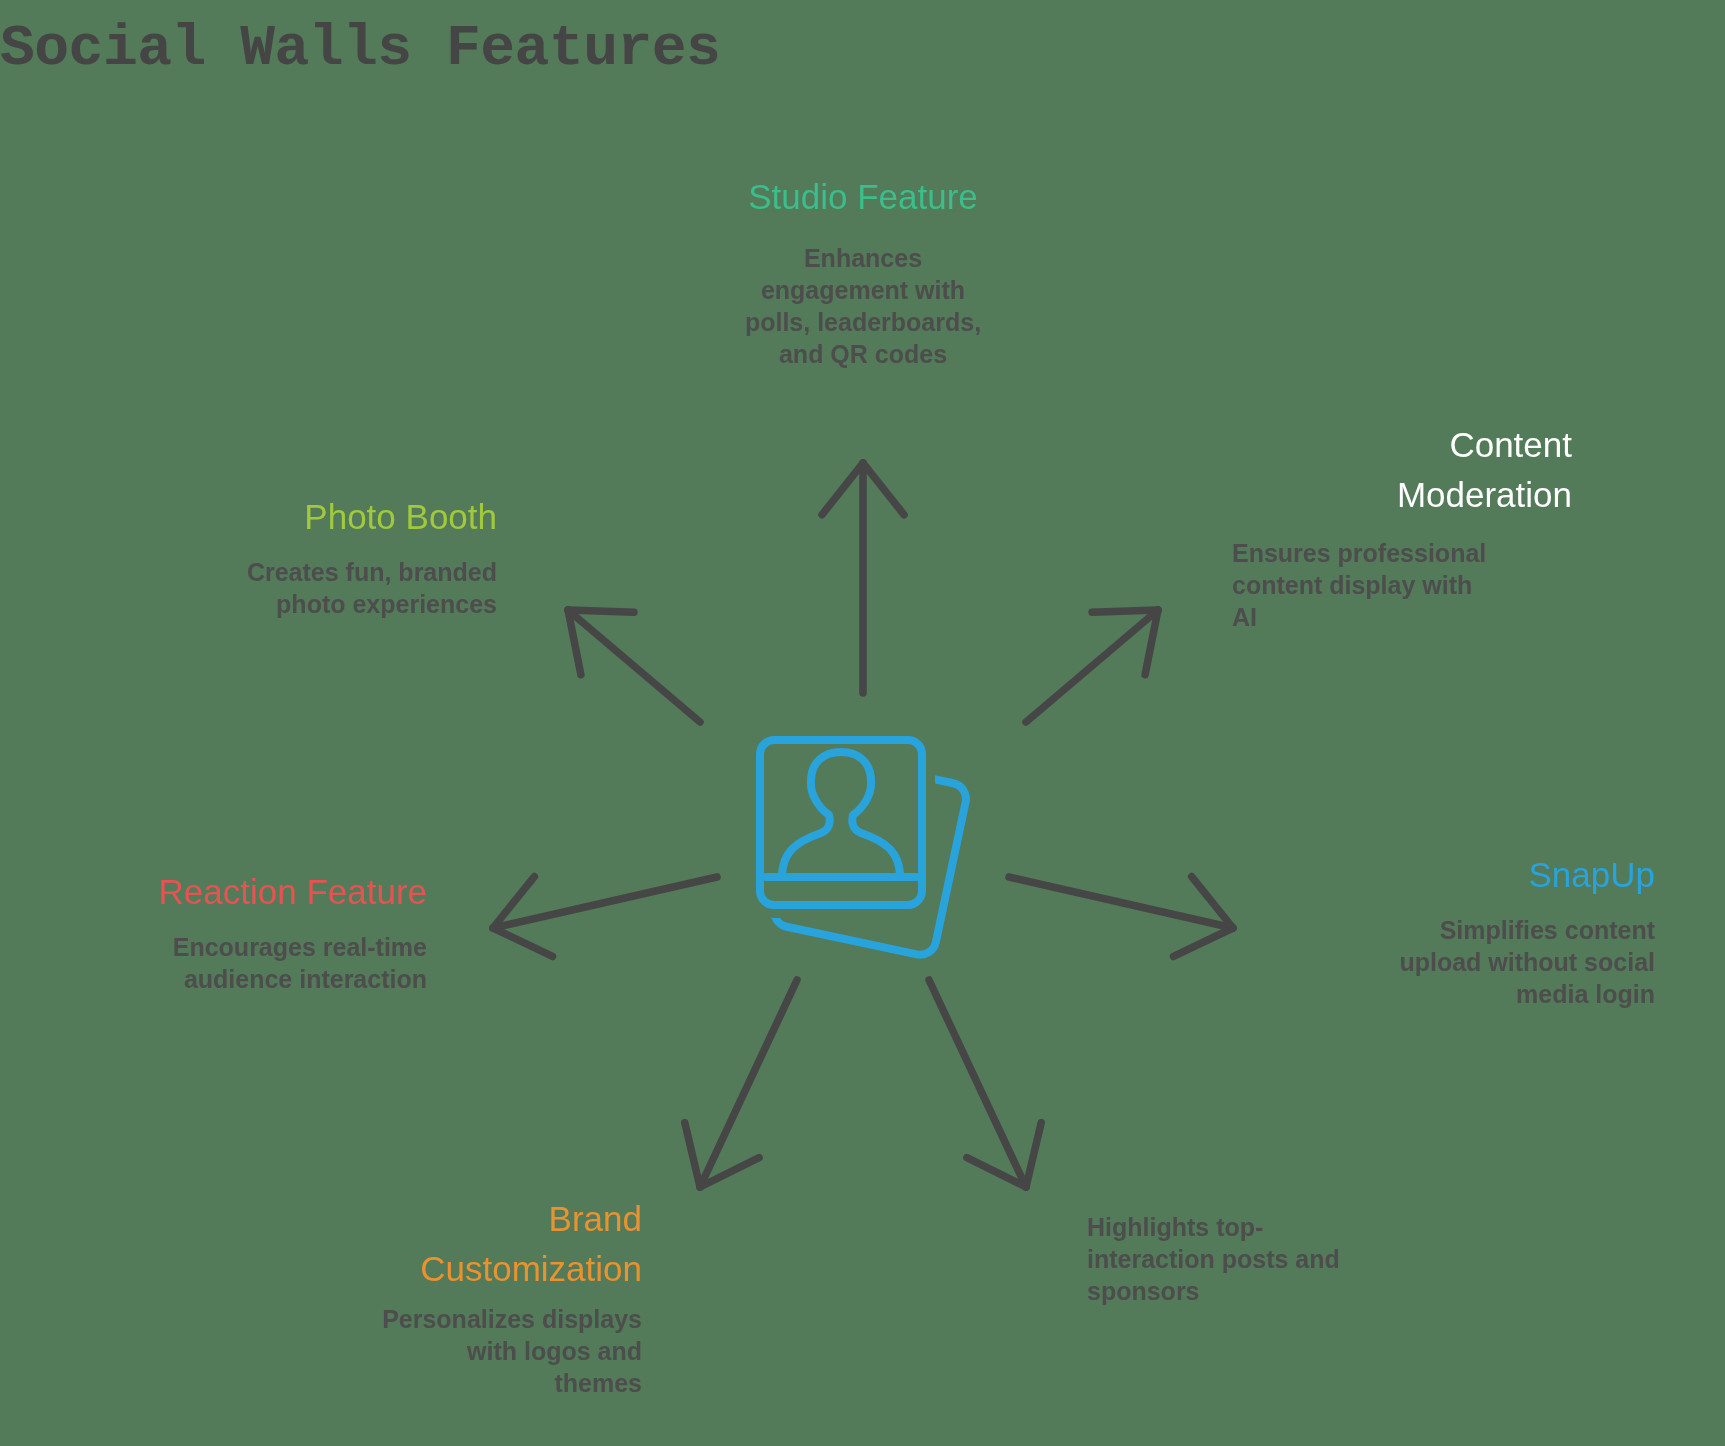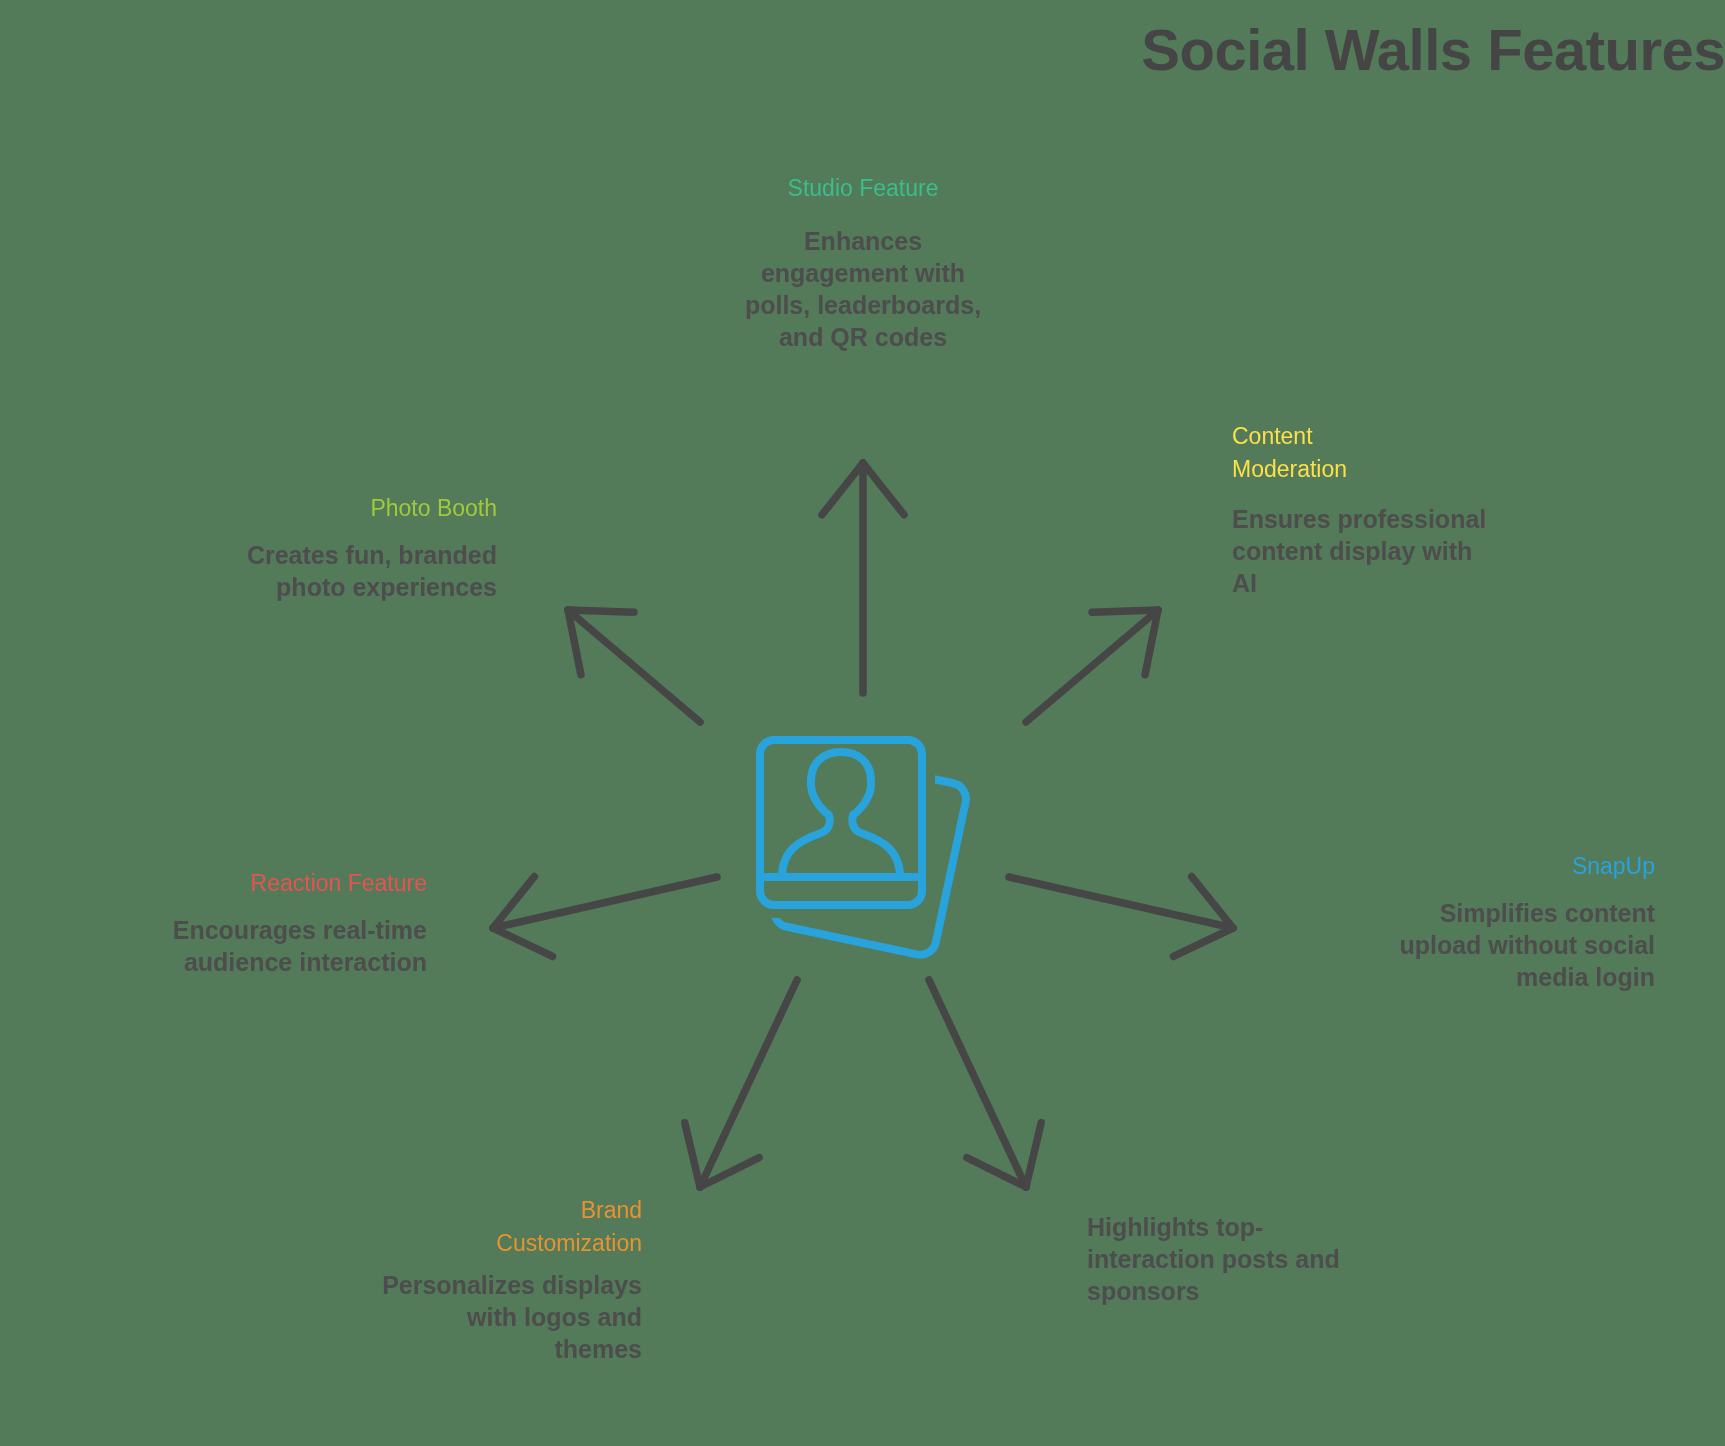--- a/index.html
+++ b/index.html
@@ -1,25 +1,26 @@
 <!DOCTYPE html>
 <html><head>
 <meta charset="utf-8">
 <style>
   html,body{margin:0;padding:0;}
   body{font-family:"Liberation Sans",sans-serif;}
   #canvas{position:relative;width:1725px;height:1446px;overflow:hidden;}
   #main-title{
     position:absolute;top:16px;left:0;width:100%;
-    text-align:right;font-size:58px;font-weight:bold;color:#454545;
+    text-align:left;font-size:58px;font-weight:bold;color:#454545;
     letter-spacing:-0.5px;
+    font-family:Liberation Mono, monospace;
   }
   .feature{position:absolute;}
   .feature-title{
-    font-size:23px;font-weight:500;line-height:1.42;white-space:pre-line;
+    font-size:35px;font-weight:500;line-height:1.42;white-space:pre-line;
   }
   .feature-desc{
     font-size:25px;font-weight:700;line-height:1.28;color:#4d4d4d;
     white-space:pre-line;margin-top:14px;
   }
   .f-studio     {left:583px;  top:172px;  width:560px; text-align:center;}
   .f-studio .feature-desc{margin-top:20px;}
   .f-content    {left:1232px; top:420px;  width:340px; text-align:left;}
   .f-content .feature-desc{margin-top:18px;}
   .f-snapup     {left:1305px; top:850px;  width:350px; text-align:right;}
@@ -94,21 +95,21 @@
 
   <div class="feature f-studio">
     <div class="feature-title" style="color: rgb(59, 189, 140);">Studio Feature</div>
     <div class="feature-desc" style="color: rgb(77, 77, 77);">Enhances
 engagement with
 polls, leaderboards,
 and QR codes</div>
   </div>
 
   <div class="feature f-content">
-    <div class="feature-title" style="color: #fde047;">Content
+    <div class="feature-title" style="color: #ffffff; text-align: right;">Content
 Moderation</div>
     <div class="feature-desc" style="color: rgb(77, 77, 77);">Ensures professional
 content display with
 AI</div>
   </div>
 
   <div class="feature f-snapup">
     <div class="feature-title" style="color: rgb(41, 163, 220);">SnapUp</div>
     <div class="feature-desc" style="color: rgb(77, 77, 77);">Simplifies content
 upload without social

